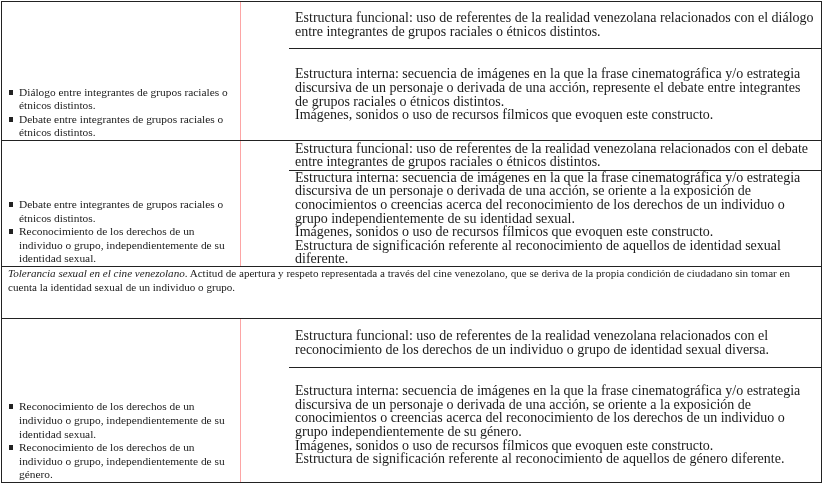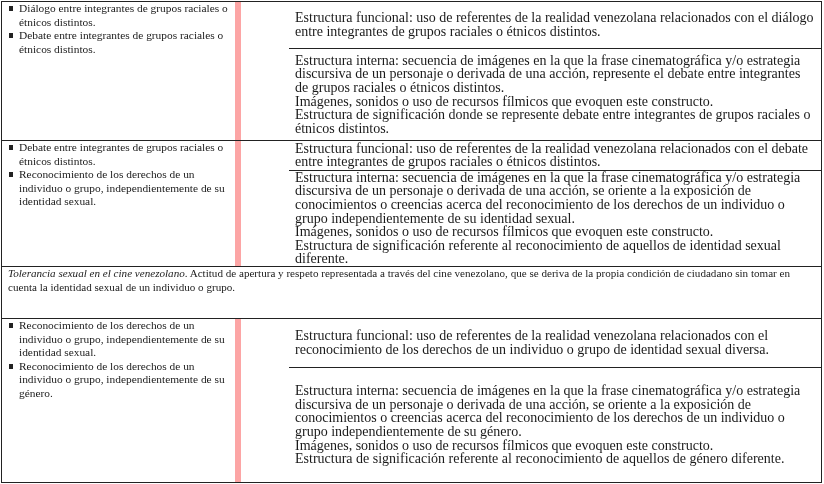--- a/index.html
+++ b/index.html
@@ -1,22 +1,22 @@
 <!DOCTYPE html>
 <html><head>
 <meta charset="utf-8">
 <style>
   html, body { margin: 0; padding: 0; background: #ffffff; }
   body { width: 824px; height: 484px; overflow: hidden; position: relative;
          font-family: "Liberation Serif", "DejaVu Serif", serif; color: #1a1a1a; }
   .tbl { position: absolute; left: 1px; top: 1px; width: 821px; border: 1px solid #222; box-sizing: border-box; }
   .row { display: flex; border-bottom: 1px solid #222; box-sizing: border-box; }
   .row:last-child { border-bottom: none; }
-  .left { width: 239px; border-right: 6px solid #fca5a5; box-sizing: border-box;
-          display: flex; align-items: flex-start; padding: 0 6px 0 6px; font-size: 11.4px; line-height: 13.6px; }
+  .left { width: 239px; border-right: 1px solid #fca5a5; box-sizing: border-box;
+          display: flex; align-items: flex-end; padding: 0 6px 0 6px; font-size: 11.4px; line-height: 13.6px; }
   .left ul { list-style: none; margin: 0; padding: 0; }
   .left li { position: relative; padding-left: 11px; }
   .left li::before { content: ""; position: absolute; left: 1px; top: 4px; width: 4px; height: 5px; background: #222; }
   .right { flex: 1; display: flex; flex-direction: column; }
   .cell { box-sizing: border-box; padding: 0 6px; font-size: 14px; line-height: 13.6px; display: flex; align-items: center; margin-left: 48px; }
   .cell.top { border-bottom: 1px solid #222; }
   .cell p { margin: 0; }
   .full { padding: 0 6px; font-size: 11.1px; line-height: 13.6px; display: flex; align-items: flex-start; box-sizing: border-box; }
   .full em { font-style: italic; }
 </style>
@@ -33,21 +33,20 @@
       </ul>
     </div>
     <div class="right">
       <div class="cell top" style="height:47px;">
         <p>Estructura funcional: uso de referentes de la realidad venezolana relacionados con el diálogo entre integrantes de grupos raciales o étnicos distintos.</p>
       </div>
       <div class="cell" style="flex:1;">
         <div>
           <p>Estructura interna: secuencia de imágenes en la que la frase cinematográfica y/o estrategia discursiva de un personaje o derivada de una acción, represente el debate entre integrantes de grupos raciales o étnicos distintos.</p>
           <p>Imágenes, sonidos o uso de recursos fílmicos que evoquen este constructo.</p>
-          <p>Estructura de significación donde se represente debate entre integrantes de grupos raciales o étnicos distintos.</p>
         </div>
       </div>
     </div>
   </div>
 
   <div class="row" style="height:126px;">
     <div class="left">
       <ul>
         <li>Debate entre integrantes de grupos raciales o étnicos distintos.</li>
         <li>Reconocimiento de los derechos de un individuo o grupo, independientemente de su identidad sexual.</li>

